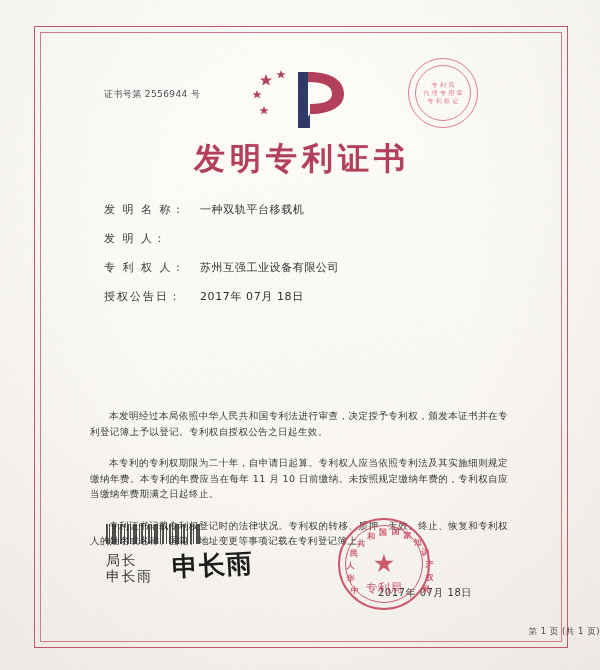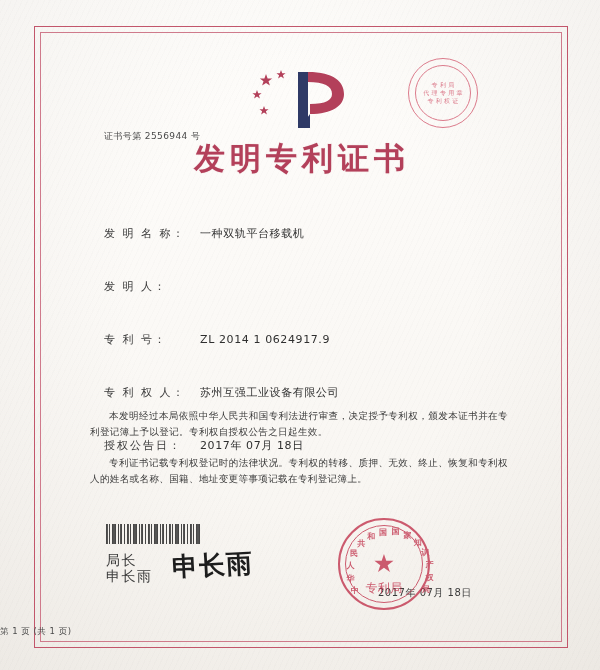--- a/index.html
+++ b/index.html
@@ -50,21 +50,20 @@
 
   
   .cert-no {
     position: absolute;
     left: 104px;
     top: 88px;
     font-size: 9px;
     color: #4a4a4a;
     letter-spacing: 0.4px;
     font-family: "DejaVu Sans", sans-serif;
-    margin-top: 42px;
   }
 
   
   .logo {
     position: absolute;
     left: 248px;
     top: 68px;
     width: 104px;
     height: 62px;
   }
@@ -95,21 +94,20 @@
     align-items: baseline;
     margin-bottom: 14px;
     font-size: 11px;
     color: #3b3b3b;
   }
   .field-label {
     width: 96px;
     flex: 0 0 96px;
     letter-spacing: 2px;
     color: #3a3a3a;
-    margin-top: 24px;
   }
   .field-value {
     flex: 1 1 auto;
     color: #2f2f2f;
     letter-spacing: 0.6px;
   }
 
   
   .body-text {
     position: absolute;
@@ -259,21 +257,21 @@
   }
   .seal-top .inner div {
     white-space: nowrap;
   }
 
   
   .page-footer {
     position: absolute;
     left: 0; right: 0;
     top: 626px;
-    text-align: left;
+    text-align: right;
     font-size: 8.5px;
     color: #4a4a4a;
     letter-spacing: 0.5px;
   }
 
   
   .texture {
     position: absolute;
     inset: 0;
     background: repeating-linear-gradient(115deg,
@@ -313,35 +311,32 @@
 
   <div class="fields">
     <div class="field-row">
       <span class="field-label">发 明 名 称：</span>
       <span class="field-value">一种双轨平台移载机</span>
     </div>
     <div class="field-row">
       <span class="field-label">发 明 人：</span>
     </div>
     <div class="field-row">
-      <span class="field-label">专 利 号：</span>
-      <span class="field-value">ZL 2014 1 0624917.9</span>
-    </div>
-    <div class="field-row">
       <span class="field-label">专 利 权 人：</span>
       <span class="field-value">苏州互强工业设备有限公司</span>
     </div>
     <div class="field-row">
       <span class="field-label">授权公告日：</span>
       <span class="field-value">2017年 07月 18日</span>
     </div>
   </div>
 
   <div class="body-text">
     <p>本发明经过本局依照中华人民共和国专利法进行审查，决定授予专利权，颁发本证书并在专利登记簿上予以登记。专利权自授权公告之日起生效。</p>
+    <p>本专利的专利权期限为二十年，自申请日起算。专利权人应当依照专利法及其实施细则规定缴纳年费。本专利的年费应当在每年 11 月 10 日前缴纳。未按照规定缴纳年费的，专利权自应当缴纳年费期满之日起终止。</p>
     <p>专利证书记载专利权登记时的法律状况。专利权的转移、质押、无效、终止、恢复和专利权人的姓名或名称、国籍、地址变更等事项记载在专利登记簿上。</p>
   </div>
 
   <div class="barcode"></div>
 
   <div class="sig-block">
     <div>局长</div>
     <div>申长雨</div>
   </div>
   <div class="sig-hand">申长雨</div>

